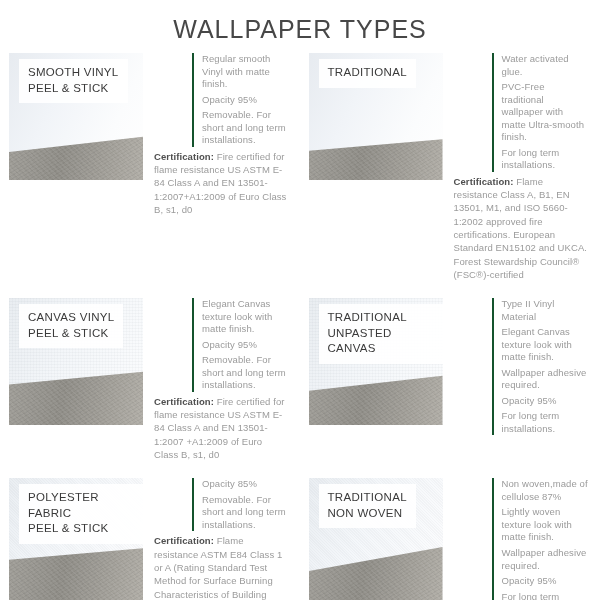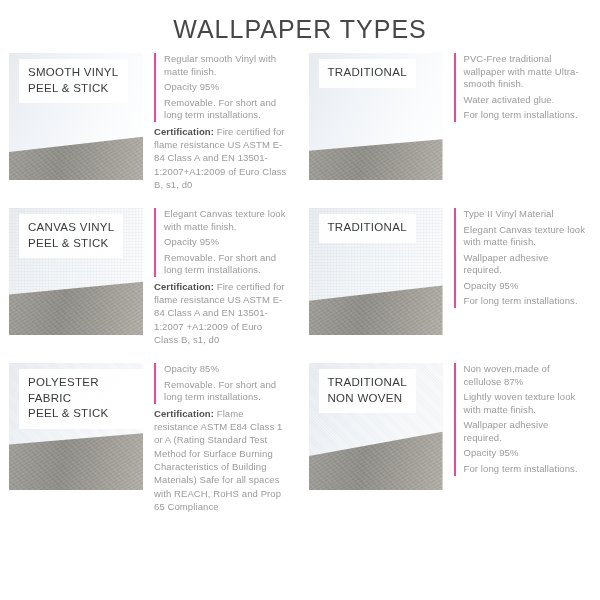--- a/index.html
+++ b/index.html
@@ -29,21 +29,21 @@
         linear-gradient(100deg,#a3a19b 0%,#8f8d87 45%,#b1aea7 100%);}
   .t1::after{clip-path:polygon(0 78%,100% 66%,100% 100%,0 100%);}
   .t2::after{clip-path:polygon(0 77%,100% 68%,100% 100%,0 100%);}
   .t3::after{clip-path:polygon(0 68%,100% 58%,100% 100%,0 100%);}
   .t4::after{clip-path:polygon(0 73%,100% 61%,100% 100%,0 100%);}
   .t5::after{clip-path:polygon(0 64%,100% 55%,100% 100%,0 100%);}
   .t6::after{clip-path:polygon(0 73%,100% 54%,100% 100%,0 100%);}
   .tile-label{position:absolute;top:6px;left:10px;z-index:2;background:rgba(255,255,255,0.92);
         padding:6px 9px 7px 9px;color:#3a3a3a;font-size:11.5px;line-height:1.35;letter-spacing:0.3px;}
   .info{flex:1 1 auto;min-width:0;padding-right:4px;}
-  .desc{border-left:2px solid #ec4899;padding-left:8px;}
+  .desc{border-left:2px solid #14532d;padding-left:8px;margin-left:38px;}
   .desc p{margin:0 0 3px 0;font-size:9.5px;line-height:1.32;color:#9b9b9b;letter-spacing:0.1px;}
   .cert{margin-top:3px;font-size:9.5px;line-height:1.4;color:#9b9b9b;letter-spacing:0.1px;}
   .cert .cert-label{color:#4f4f4f;font-weight:bold;}
 </style>
 </head>
 <body>
 
 <div class="page">
 
   <div class="header">
@@ -72,23 +72,26 @@
     </div>
 
     <div class="panel">
       <div class="tile t2">
         <div class="tile-label">
           <div>TRADITIONAL</div>
         </div>
       </div>
       <div class="info">
         <div class="desc">
+          <p>Water activated glue.</p>
           <p>PVC-Free traditional wallpaper with matte Ultra-smooth finish.</p>
-          <p>Water activated glue.</p>
           <p>For long term installations.</p>
+        </div>
+        <div class="cert">
+          <span class="cert-label">Certification:</span><span> Flame resistance Class A, B1, EN 13501, M1, and ISO 5660-1:2002 approved fire certifications. European Standard EN15102 and UKCA. Forest Stewardship Council® (FSC®)-certified</span>
         </div>
       </div>
     </div>
 
     <div class="panel">
       <div class="tile canvas t3">
         <div class="tile-label">
           <div>CANVAS VINYL</div>
           <div>PEEL &amp; STICK</div>
         </div>
@@ -102,20 +105,21 @@
         <div class="cert">
           <span class="cert-label">Certification:</span><span> Fire certified for flame resistance US ASTM E-84 Class A and EN 13501-1:2007 +A1:2009 of Euro Class B, s1, d0</span>
         </div>
       </div>
     </div>
 
     <div class="panel">
       <div class="tile canvas t4">
         <div class="tile-label">
           <div>TRADITIONAL</div>
+          <div>UNPASTED CANVAS</div>
         </div>
       </div>
       <div class="info">
         <div class="desc">
           <p>Type II Vinyl Material</p>
           <p>Elegant Canvas texture look with matte finish.</p>
           <p>Wallpaper adhesive required.</p>
           <p>Opacity 95%</p>
           <p>For long term installations.</p>
         </div>

